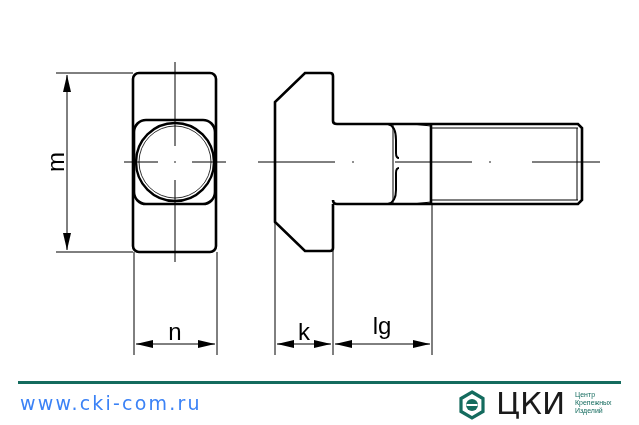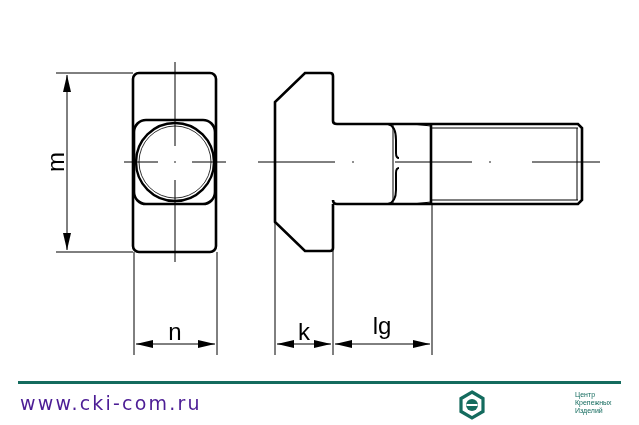--- a/index.html
+++ b/index.html
@@ -1,19 +1,19 @@
 <!DOCTYPE html>
 <html><head>
 <meta charset="utf-8">
 <style>
   html, body { margin:0; padding:0; background:#ffffff; }
   body { width:639px; height:425px; position:relative; overflow:hidden; font-family:"Liberation Sans", sans-serif; }
   #drawing { position:absolute; left:0; top:0; width:639px; height:425px; }
   .footer-rule { position:absolute; left:18px; top:381px; width:603px; height:3px; background:#146b5e; }
-  .site-url { position:absolute; left:20px; top:392px; font-family:"DejaVu Sans", sans-serif; font-size:19px; letter-spacing:2.2px; color:#4c1d95; }
+  .site-url { position:absolute; left:20px; top:392px; font-family:"DejaVu Sans", sans-serif; font-size:19px; letter-spacing:2.2px; color:#3b82f6; }
   .logo { position:absolute; left:458px; top:388px; width:170px; height:34px; }
   .logo-mark { position:absolute; left:0; top:2px; width:28px; height:30px; }
   .logo-word { position:absolute; left:38px; top:-3px; font-family:"DejaVu Sans", sans-serif; font-size:31px; font-weight:normal; color:#1a1a1a; letter-spacing:0px; }
   .logo-sub { position:absolute; left:117px; top:3px; font-size:7px; line-height:8px; color:#146b5e; }
   .logo-sub span { display:block; }
   .dim-label { font-family:"Liberation Sans", sans-serif; font-size:24px; fill:#000; }
 </style>
 </head>
 <body>
 
@@ -101,18 +101,19 @@
 
 <div class="footer-rule"></div>
 <div class="site-url">www.cki-com.ru</div>
 
 <div class="logo">
   <svg class="logo-mark" viewBox="0 0 28 30">
     <polygon points="14,2 25,8.5 25,21.5 14,28 3,21.5 3,8.5" fill="none" stroke="#146b5e" stroke-width="3.2"></polygon>
     <circle cx="14" cy="15" r="6" fill="#146b5e"></circle>
     <rect x="8.5" y="14" width="11" height="2" fill="#ffffff"></rect>
   </svg>
+  <div class="logo-word">ЦКИ</div>
   <div class="logo-sub">
     <span>Центр</span>
     <span>Крепежных</span>
     <span>Изделий</span>
   </div>
 </div>
 
 </body></html>

